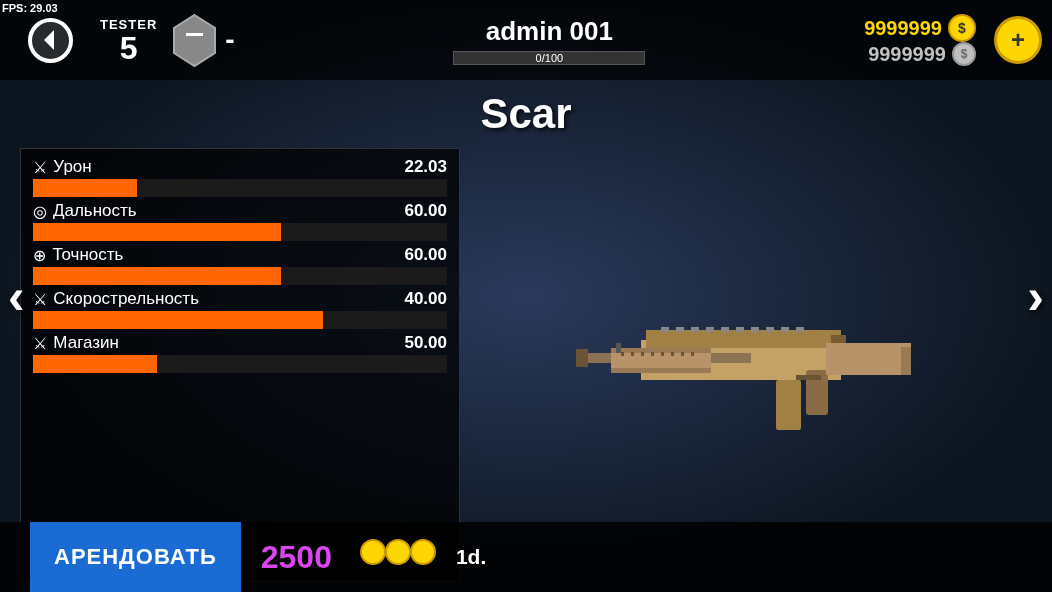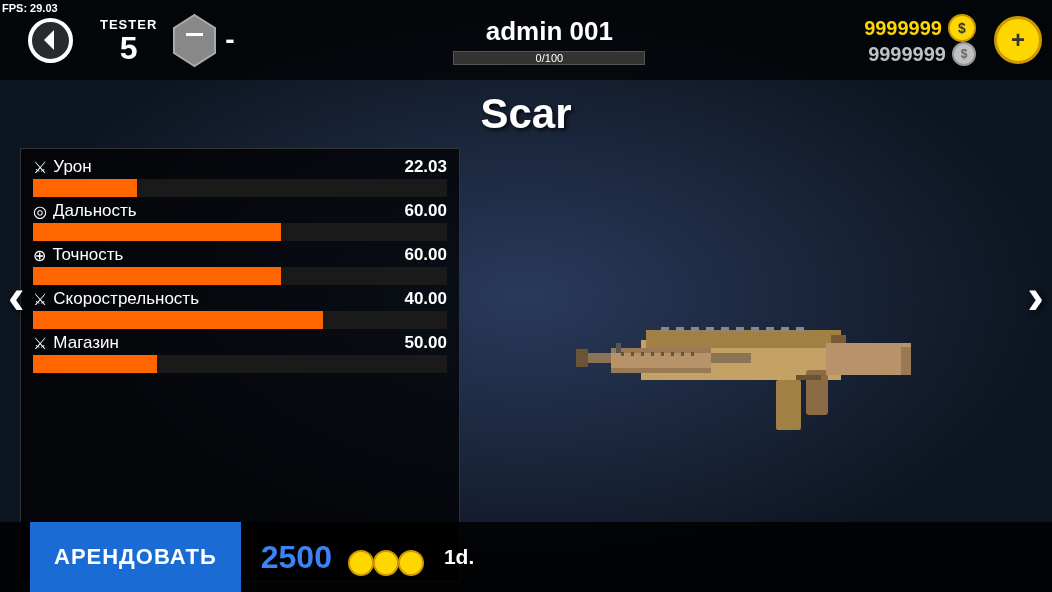--- a/index.html
+++ b/index.html
@@ -334,23 +334,23 @@
       font-size: 22px;
       font-weight: bold;
       padding: 22px 24px;
       border: none;
       cursor: pointer;
       letter-spacing: 1px;
     }
 
     .price-display {
       display: flex;
-      align-items: flex-end;
-      gap: 8px;
-      color: #3b82f6;
+      align-items: flex-start;
+      gap: 20px;
+      color: #d946ef;
       font-size: 32px;
       font-weight: bold;
     }
 
     .price-coins {
       display: flex;
       align-items: center;
       gap: 3px;
     }
 

